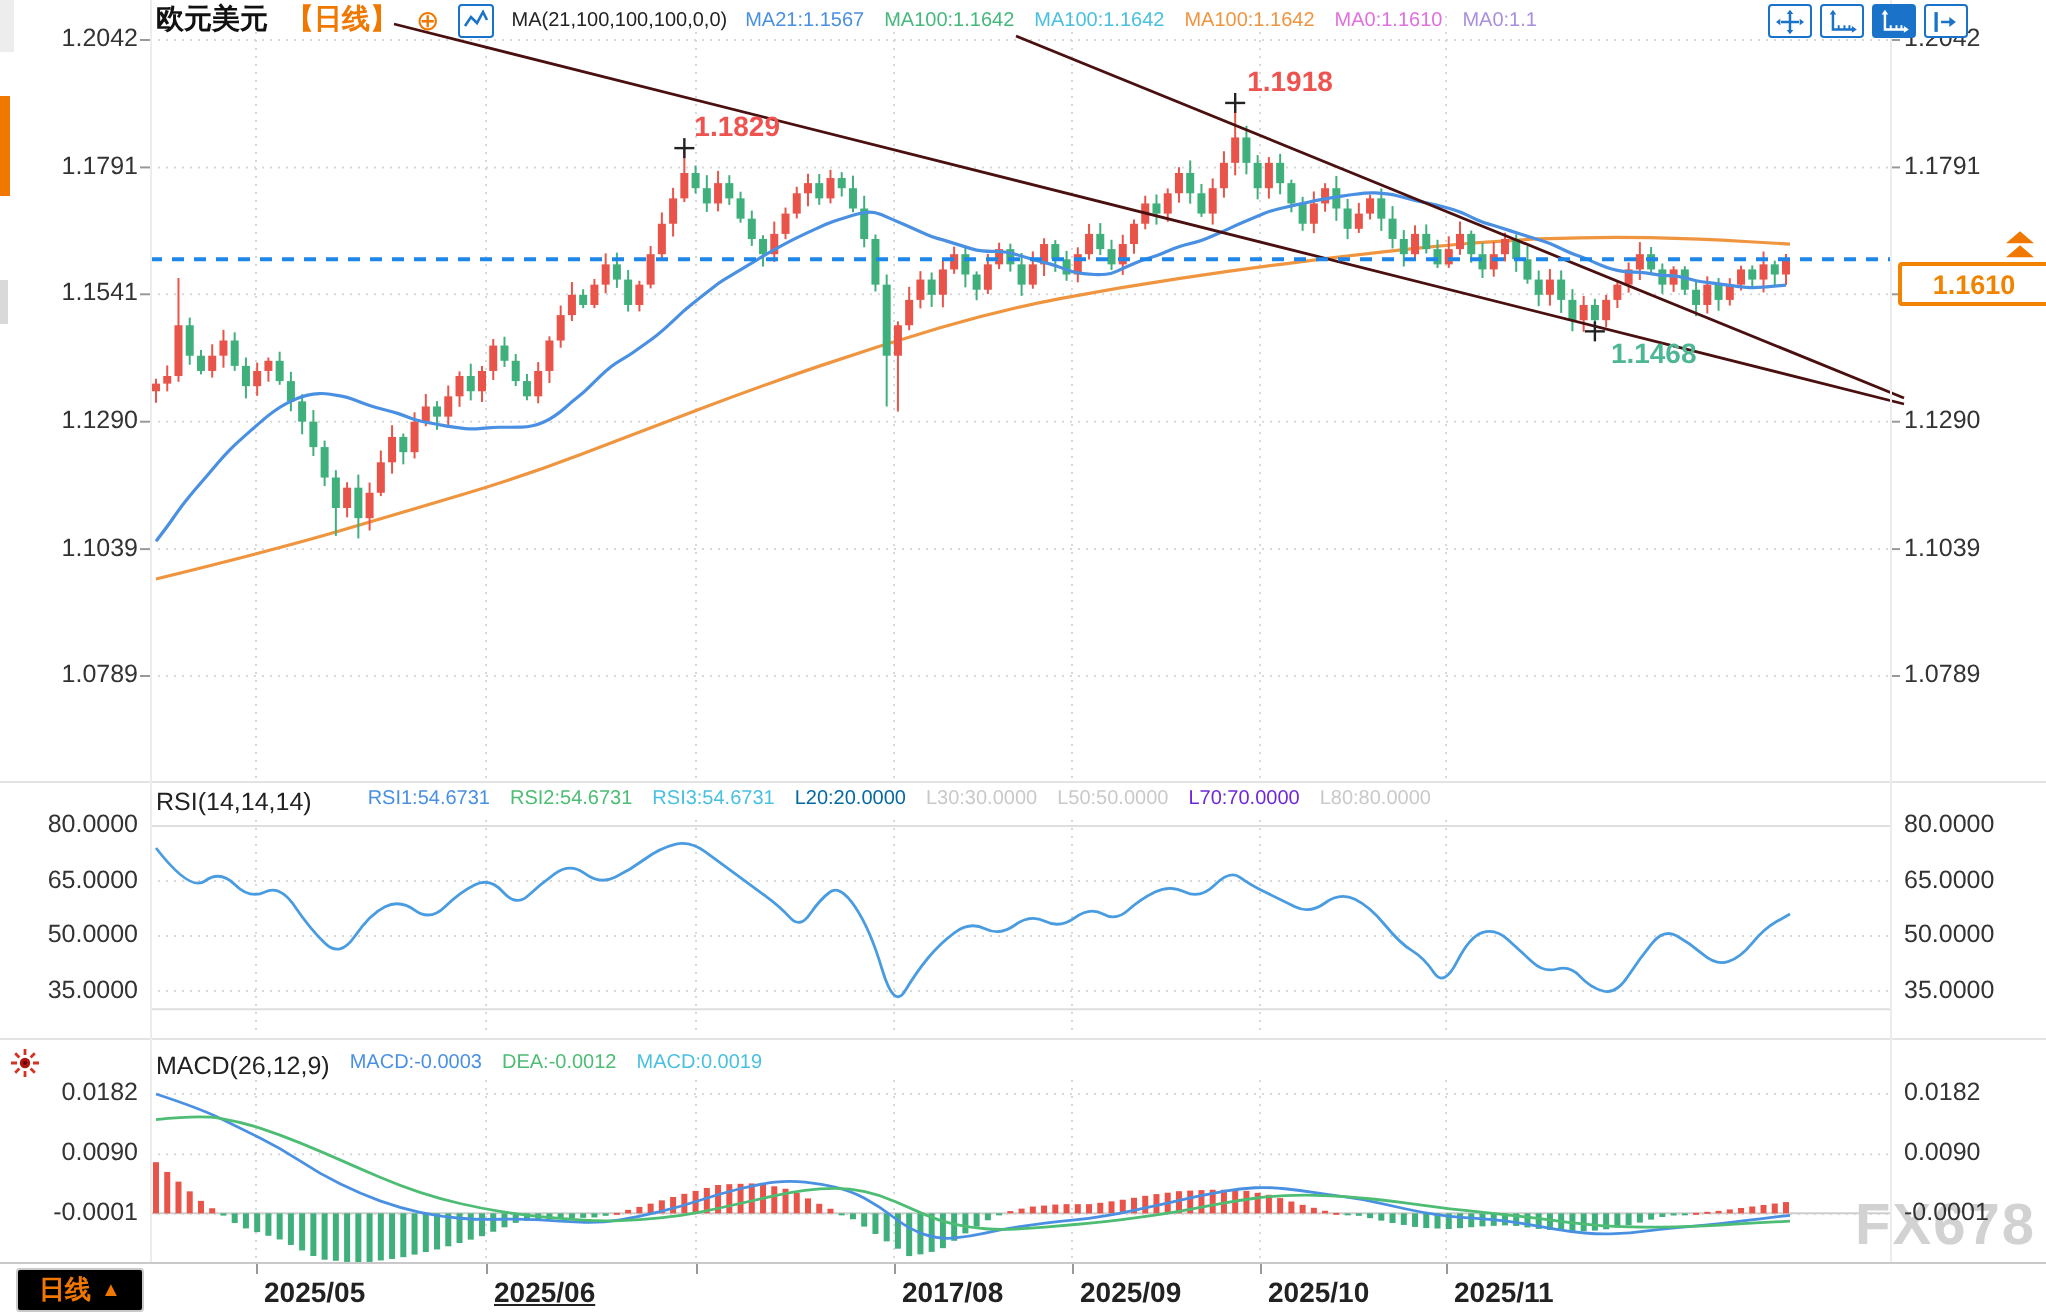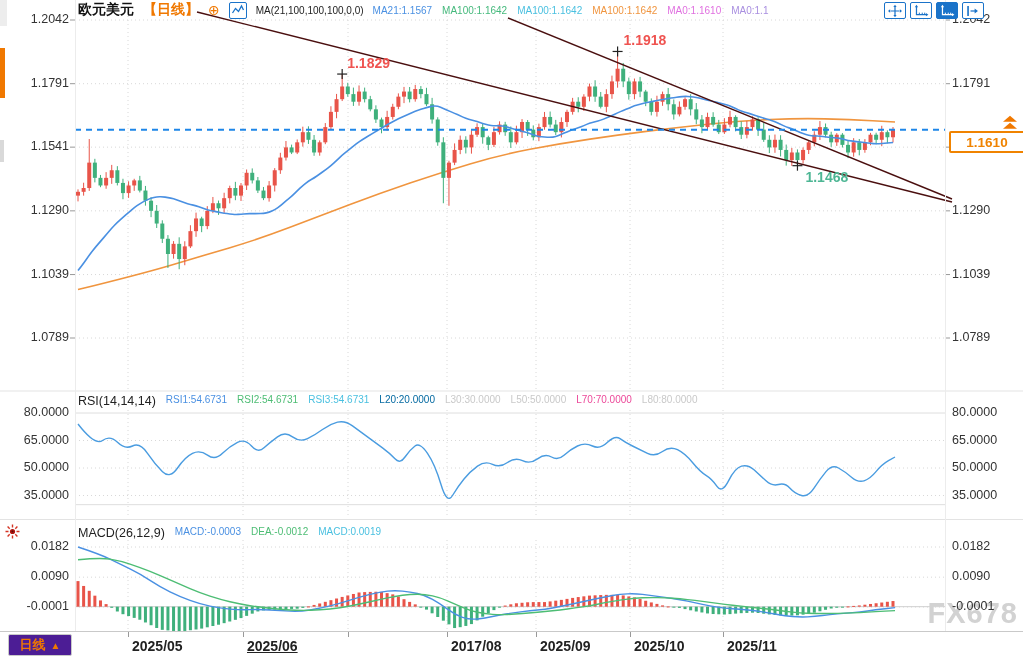--- a/index.html
+++ b/index.html
@@ -18,28 +18,28 @@
   #toolbar{position:absolute;left:884px;top:2px;display:flex;gap:4px;z-index:6;}
   .tb-btn{width:22px;height:17px;border:1.5px solid #1a73c9;border-radius:2px;background:#fff;display:flex;align-items:center;justify-content:center;padding:0;cursor:pointer;}
   .tb-btn.active{background:#1a73c9;}
   
   .ax-label{position:absolute;font-size:12.5px;color:#333;height:15px;line-height:15px;}
   #left-axis{position:absolute;left:0;top:0;width:71px;height:631px;z-index:4;}
   #left-axis .ax-label{right:2px;text-align:right;}
   #right-axis{position:absolute;left:950px;top:0;width:73px;height:631px;z-index:4;}
   #right-axis .ax-label{left:2px;text-align:left;}
   
-  #rsi-header{position:absolute;left:78px;top:394px;display:flex;gap:10px;font-size:12.5px;z-index:5;white-space:nowrap;}
+  #rsi-header{position:absolute;left:78px;top:394px;display:flex;gap:28px;font-size:12.5px;z-index:5;white-space:nowrap;}
   #macd-header{position:absolute;left:78px;top:526px;display:flex;gap:10px;font-size:12.5px;z-index:5;white-space:nowrap;}
   .panel-name{color:#222;}
   
   #xrow{position:absolute;left:0;top:631px;width:1023px;height:26px;background:#fff;border-top:1px solid #c9c9c9;z-index:5;}
   .x-label{position:absolute;top:6px;font-size:14px;font-weight:bold;color:#222;}
   .x-tick{position:absolute;top:0;width:1px;height:5px;background:#999;}
-  #period-button{position:absolute;left:8px;top:2px;width:62px;height:20px;border:1px solid #c9c9c9;border-radius:2px;background:#4c1d95;display:flex;align-items:center;justify-content:center;gap:5px;color:#f07800;font-size:13px;font-weight:bold;cursor:pointer;}
+  #period-button{position:absolute;left:8px;top:2px;width:62px;height:20px;border:1px solid #c9c9c9;border-radius:2px;background:#000000;display:flex;align-items:center;justify-content:center;gap:5px;color:#f07800;font-size:13px;font-weight:bold;cursor:pointer;}
   #period-button .arrow{font-size:10px;}
   
   #price-box{position:absolute;left:949px;top:131px;width:72px;height:18px;border:2px solid #f08300;border-radius:2px;background:#fff;color:#f08300;font-size:13.5px;font-weight:bold;display:flex;align-items:center;justify-content:center;z-index:7;}
   
   #watermark{position:absolute;right:5px;bottom:27px;font-size:29px;font-weight:bold;color:#d2d2d2;letter-spacing:1px;z-index:3;margin-top:20px;}
   
   #corner-block{position:absolute;left:0;top:0;width:7px;height:26px;background:#ededed;}
   #side-tab-orange{position:absolute;left:0;top:48px;width:5px;height:50px;background:#f07800;cursor:pointer;}
   #side-tab-gray{position:absolute;left:0;top:140px;width:4px;height:22px;background:#d9d9d9;cursor:pointer;}
   #draw-tool{position:absolute;left:4px;top:523px;width:17px;height:17px;z-index:6;cursor:pointer;}
@@ -647,21 +647,21 @@
 
   <div id="rsi-header">
     <span class="panel-name">RSI(14,14,14)</span>
     <span id="rsi-legend">
         <span class="legend-item" style="color: rgb(74, 144, 226);">RSI1:54.6731</span>
         <span class="legend-item" style="color: rgb(77, 189, 116);">RSI2:54.6731</span>
         <span class="legend-item" style="color: rgb(74, 192, 224);">RSI3:54.6731</span>
         <span class="legend-item" style="color: #0369a1;">L20:20.0000</span>
         <span class="legend-item" style="color: rgb(201, 201, 201);">L30:30.0000</span>
         <span class="legend-item" style="color: rgb(201, 201, 201);">L50:50.0000</span>
-        <span class="legend-item" style="color: #ec4899;">L70:70.0000</span>
+        <span class="legend-item" style="color: #6d28d9;">L70:70.0000</span>
         <span class="legend-item" style="color: rgb(201, 201, 201);">L80:80.0000</span>
       </span>
   </div>
 
   <div id="macd-header">
     <span class="panel-name">MACD(26,12,9)</span>
     <span id="macd-legend">
         <span class="legend-item" style="color: rgb(74, 144, 226);">MACD:-0.0003</span>
         <span class="legend-item" style="color: rgb(77, 189, 116);">DEA:-0.0012</span>
         <span class="legend-item" style="color: rgb(74, 192, 224);">MACD:0.0019</span>

